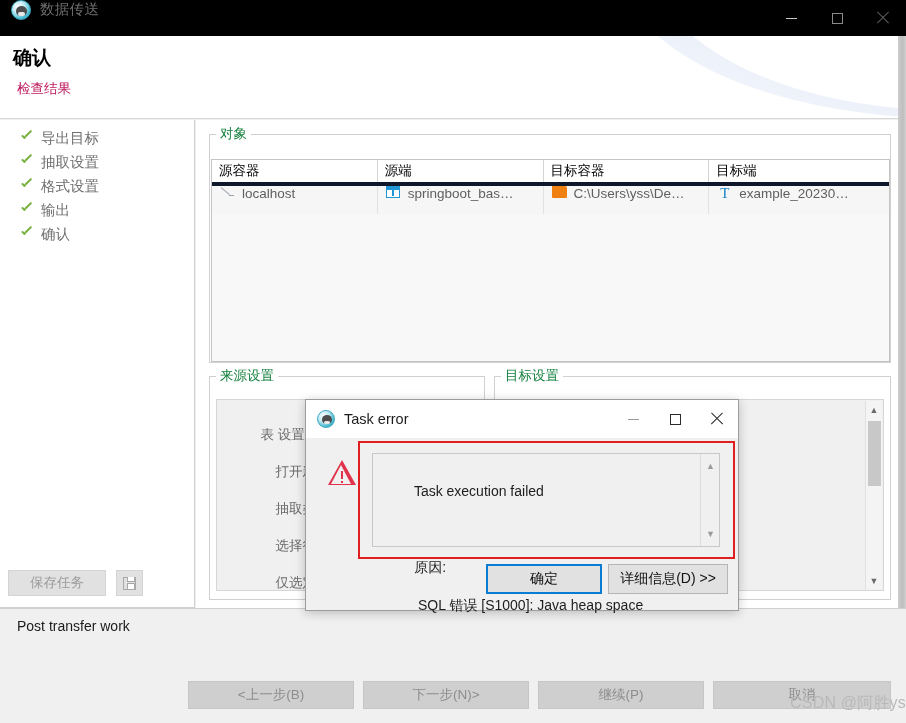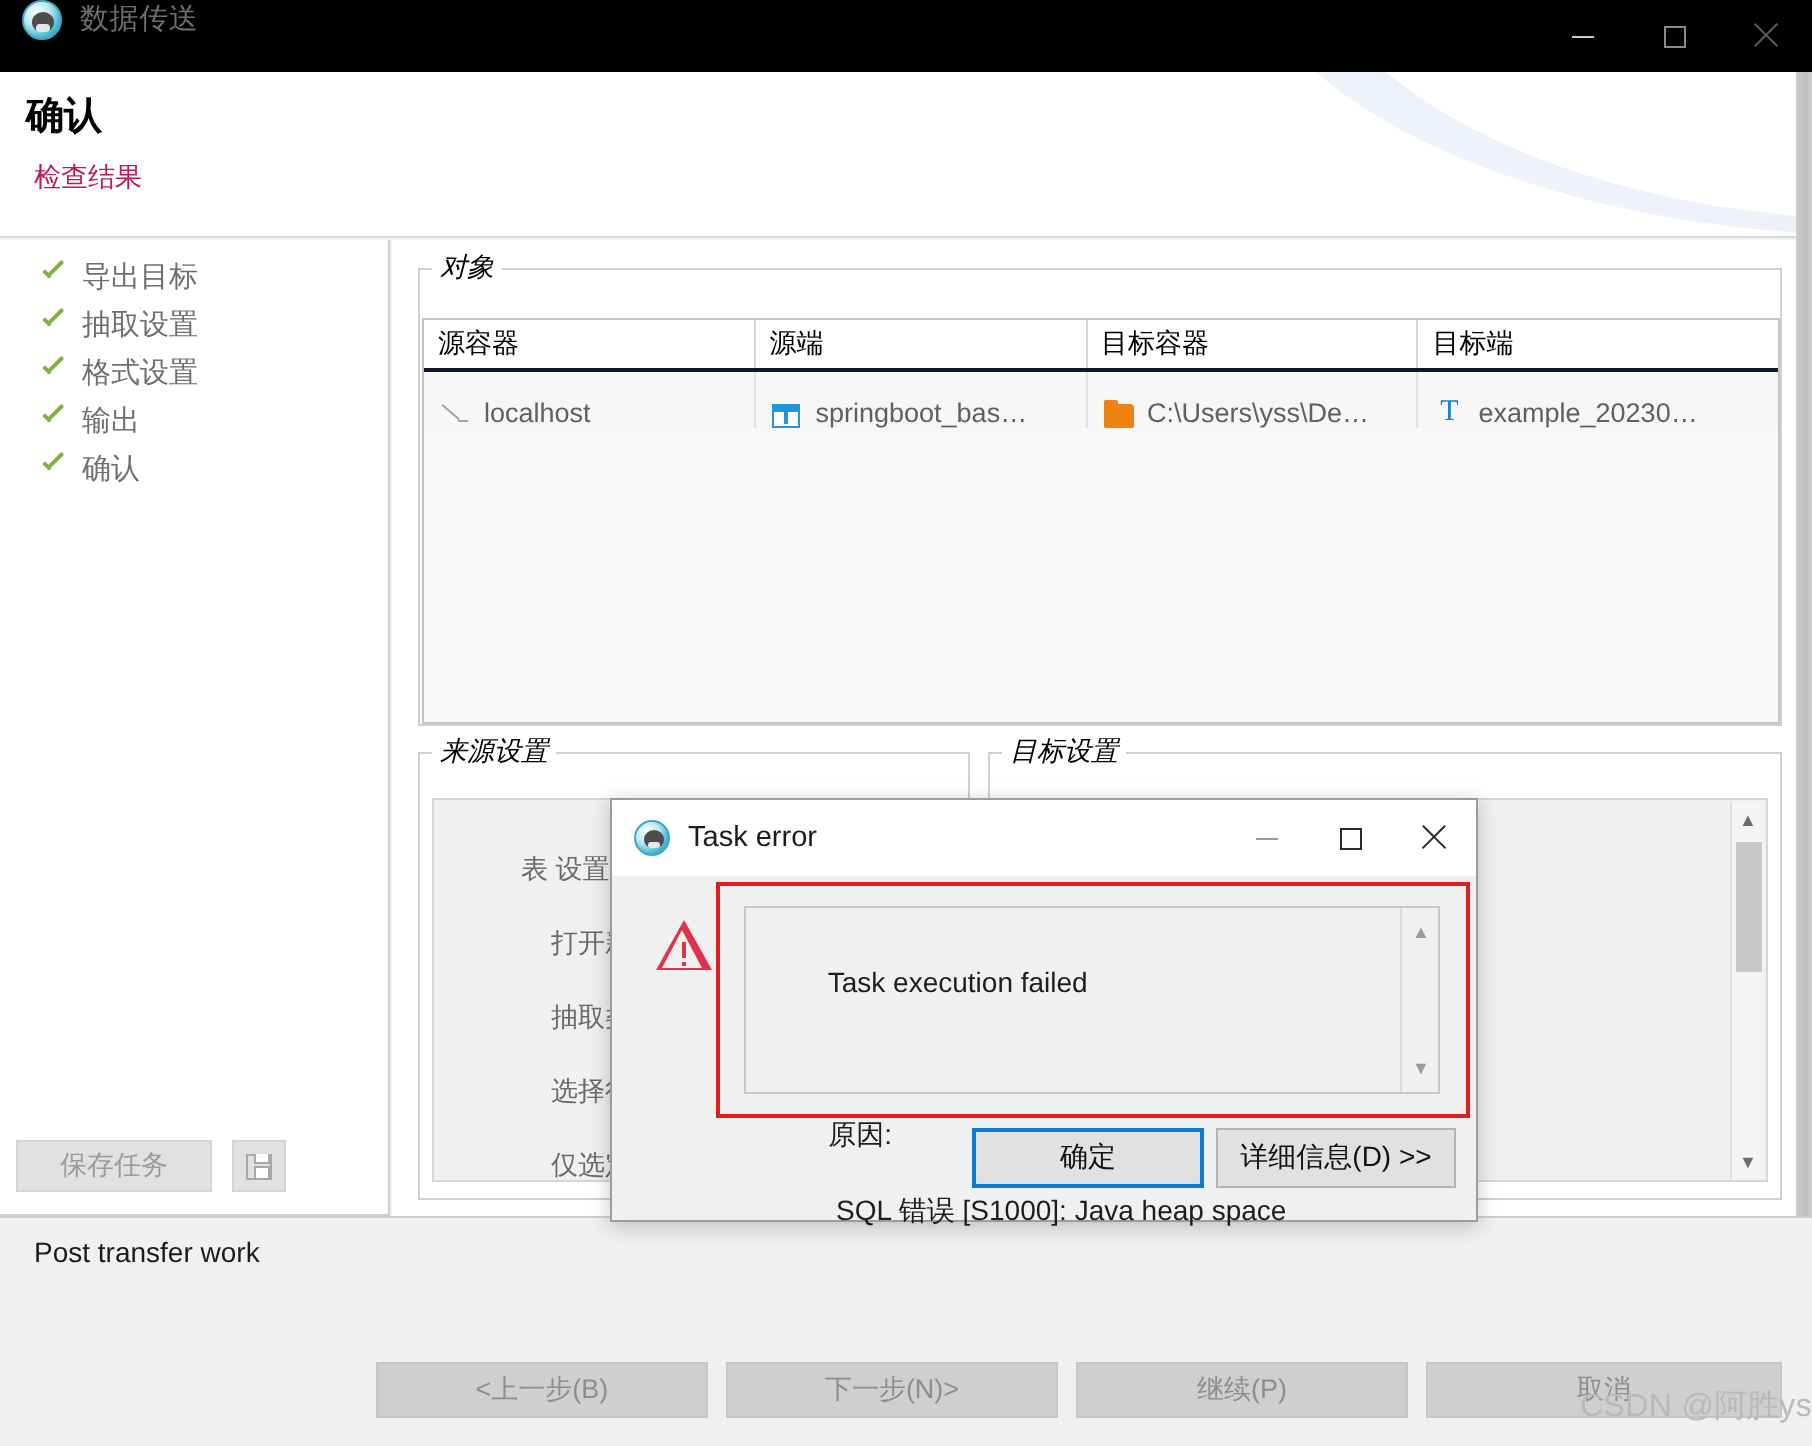--- a/index.html
+++ b/index.html
@@ -164,43 +164,43 @@
   }
 
   
   .group {
     position: absolute;
     border: 1px solid #d0d0d0;
   }
   .group > .glabel {
     position: absolute; top: -10px; left: 6px;
     background: #ffffff; padding: 0 4px;
-    font-size: 13.5px; color: #000000; font-style: italic;
+    font-size: 13.5px; color: #15803d;
   }
   #grp-objects { left: 13px; top: 14px; width: 682px; height: 229px; }
 
   .tbl {
     position: absolute; left: 1px; top: 24px;
     width: 679px; height: 203px;
     border: 1px solid #c4c4c4;
     background: #f8f8f8;
     overflow: hidden;
   }
-  .thead { display: flex; height: 26px; background: #ffffff; border-bottom: 2px solid #0f172a; }
+  .thead { display: flex; height: 26px; background: #ffffff; border-bottom: 4px solid #0f172a; }
   .th {
     font-size: 13.5px; color: #000000;
     display: flex; align-items: center; padding-left: 7px;
     border-right: 1px solid #d5d5d5;
     background: #ffffff;
   }
   .th:last-child { border-right: none; }
   .trow { display: flex; height: 28px; background: #f6f6f6; }
   .td {
     font-size: 13.5px; color: #5f5f5f;
-    display: flex; align-items: flex-end; padding-left: 7px;
+    display: flex; align-items: flex-start; padding-left: 7px;
     border-right: 1px solid #e2e2e2;
     overflow: hidden; white-space: nowrap;
   }
   .td:last-child { border-right: none; }
   .cw0 { width: 166px; } .cw1 { width: 166px; }
   .cw2 { width: 166px; } .cw3 { width: 180px; }
 
   .cicon { width: 17px; flex: none; margin-right: 6px; display: flex; align-items: center; justify-content: center; }
   .ic-host { position: relative; width: 13px; height: 13px; }
   .ic-host::before {

